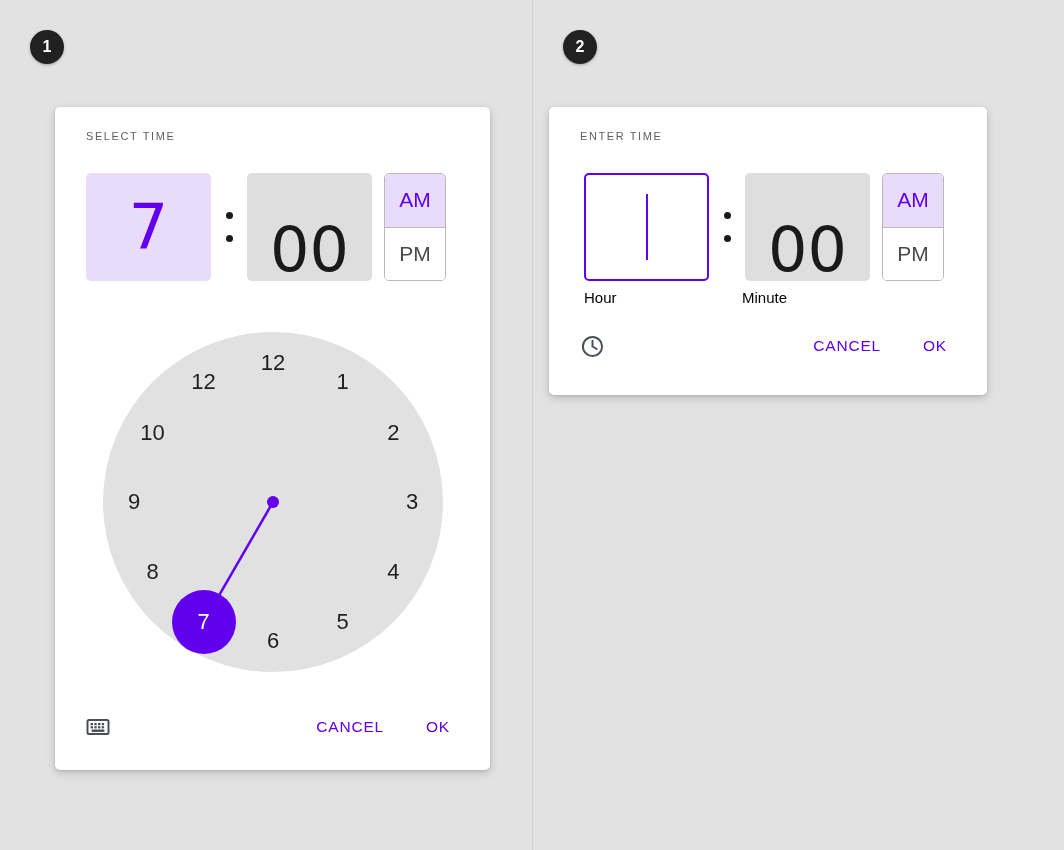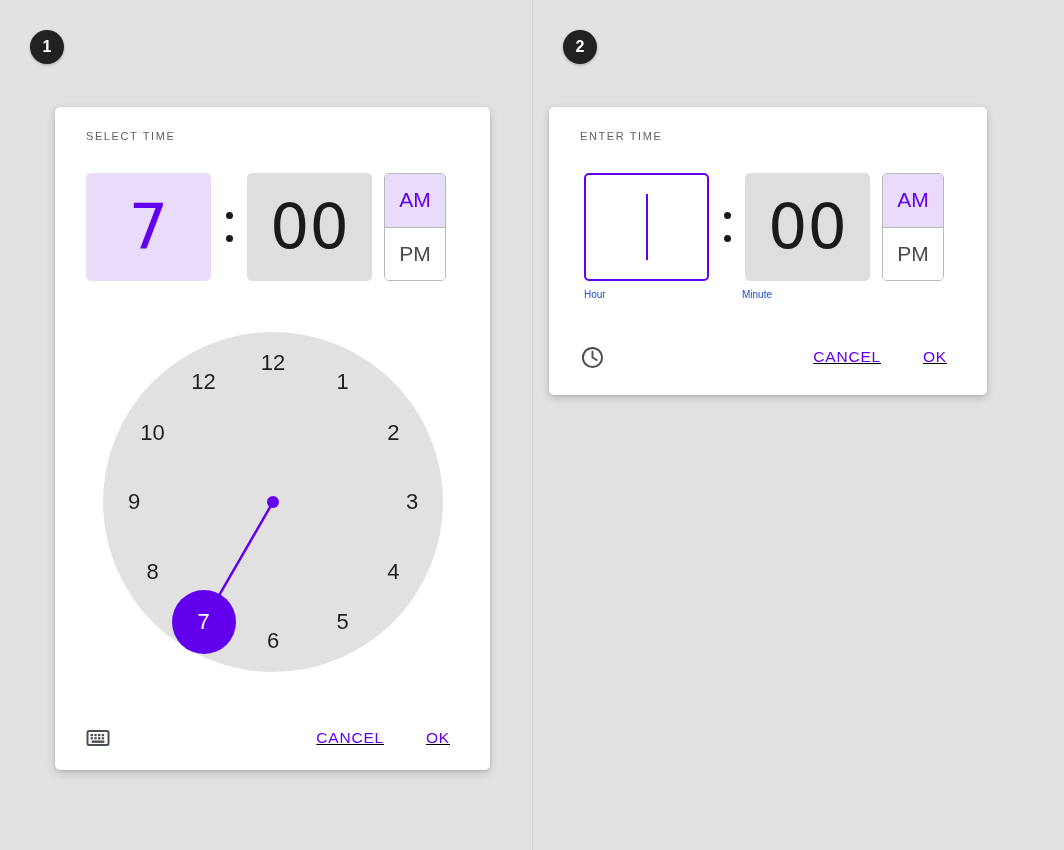--- a/index.html
+++ b/index.html
@@ -96,20 +96,21 @@
     font-size: 62px;
     line-height: 1;
     font-family: "DejaVu Sans", sans-serif;
   }
   .time-box.selected {
     background: #e9dcfb;
   }
   .time-box.selected .digits { color: #6200ee; }
   .time-box.plain {
     background: #dedede;
+    align-items: flex-end;
   }
   .time-box.plain .digits { color: #1a1a1a; }
   .time-box.focused {
     background: #ffffff;
     border: 2px solid #6200ee;
   }
   .caret {
     width: 2px;
     height: 66px;
     background: #6200ee;
@@ -152,22 +153,22 @@
     background: #ffffff;
   }
   .ampm-seg.active {
     background: #e9dcfb;
     color: #6200ee;
   }
   .ampm-seg.top { border-bottom: 1px solid #b9b9b9; }
 
   .field-caption {
     position: absolute;
-    font-size: 10px;
-    color: #1d4ed8;
+    font-size: 15px;
+    color: #000000;
   }
   #caption-hour { left: 35px; top: 182px; }
   #caption-minute { left: 193px; top: 182px; }
 
   
   .clock-wrap {
     position: absolute;
     left: 48px;
     top: 225px;
     width: 340px;
@@ -210,24 +211,23 @@
     color: #ffffff;
     font-size: 22px;
   }
 
   
   .action-bar {
     position: absolute;
     left: 0;
     right: 0;
     display: flex;
-    align-items: center;
+    align-items: flex-start;
     padding: 0 26px;
     box-sizing: border-box;
-    text-decoration: underline;
   }
   #actions-1 { top: 603px; height: 56px; }
   #actions-2 { top: 222px; height: 56px; }
 
   .icon-btn {
     width: 34px;
     height: 34px;
     display: flex;
     align-items: center;
     justify-content: center;

